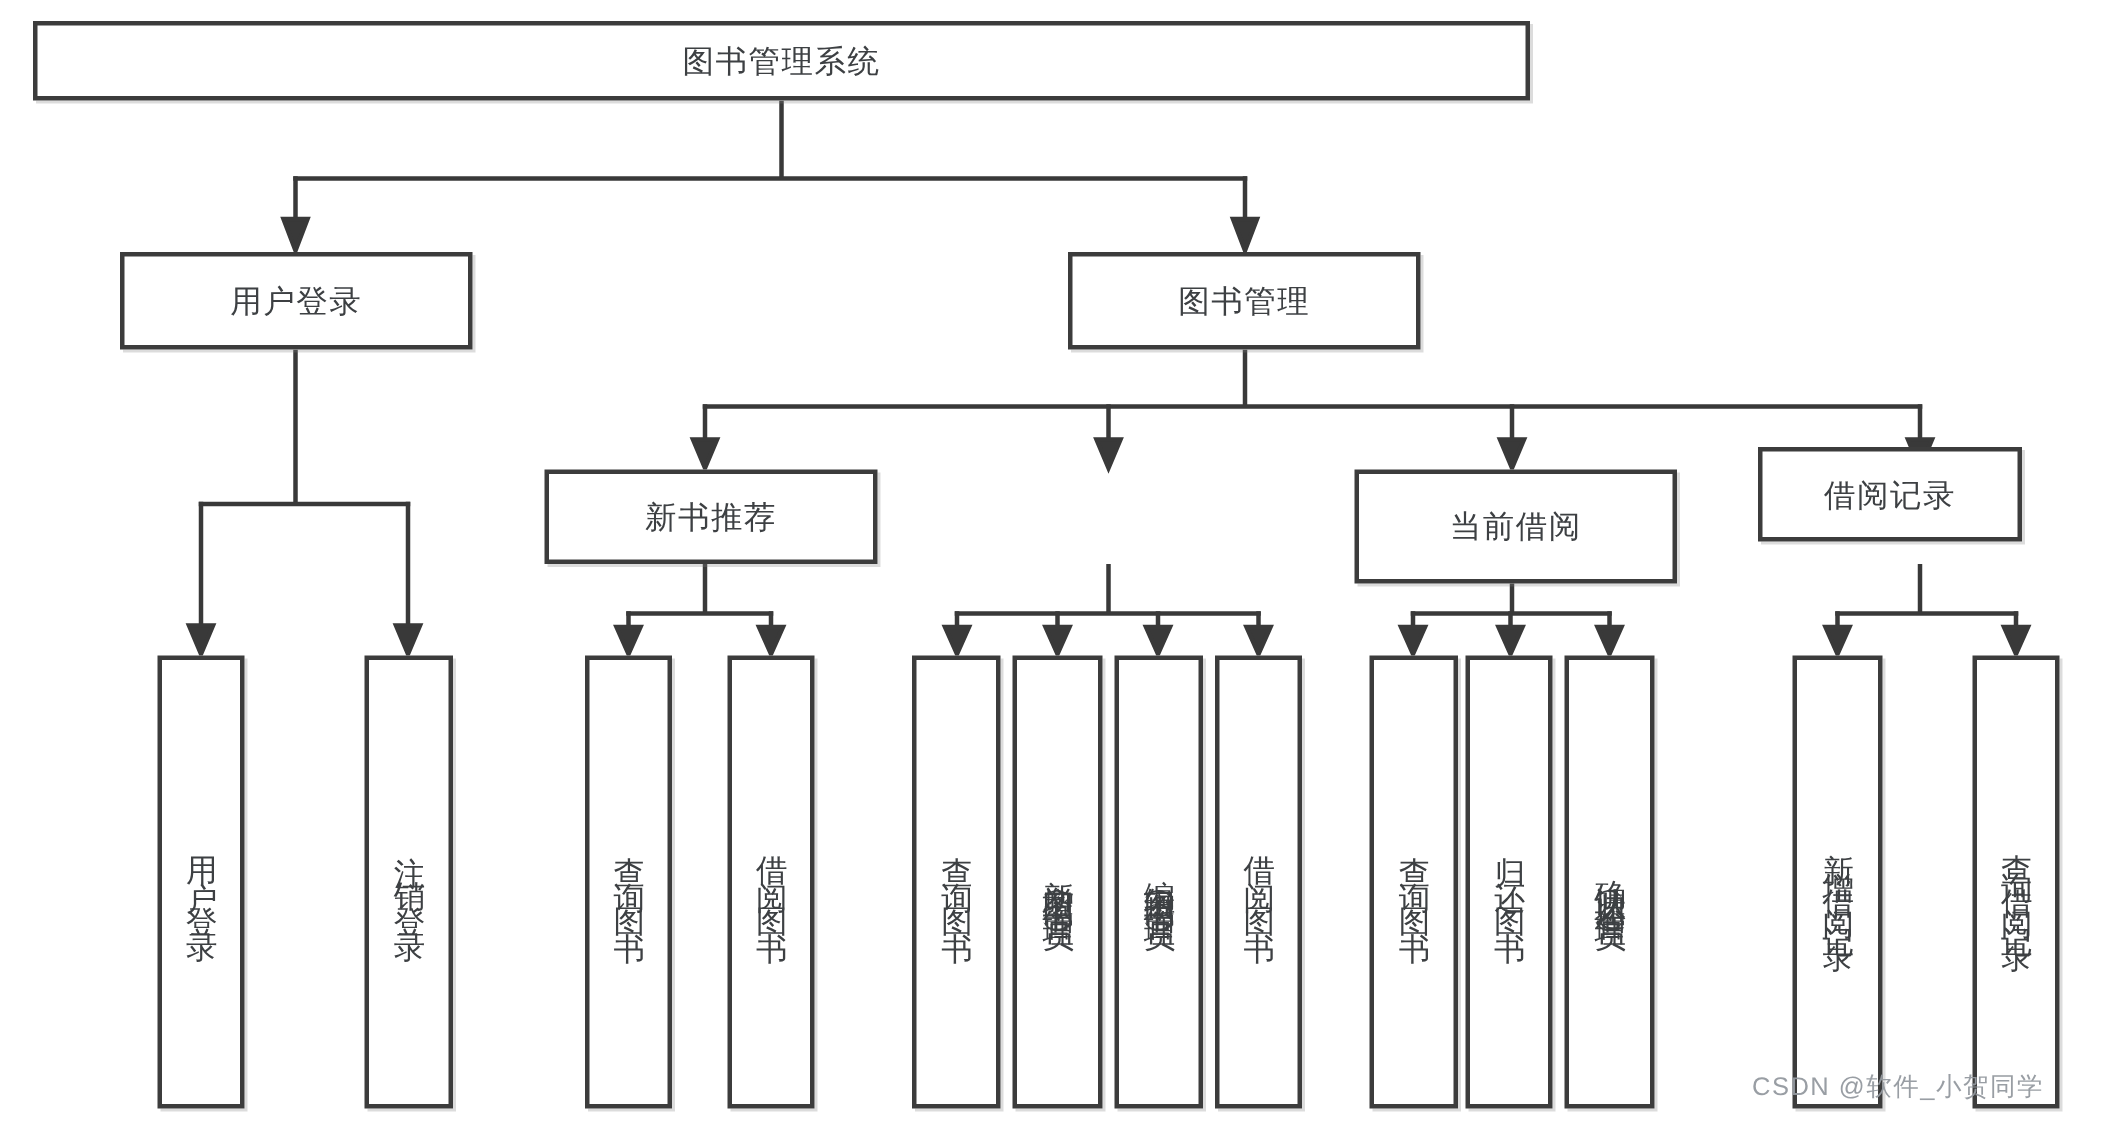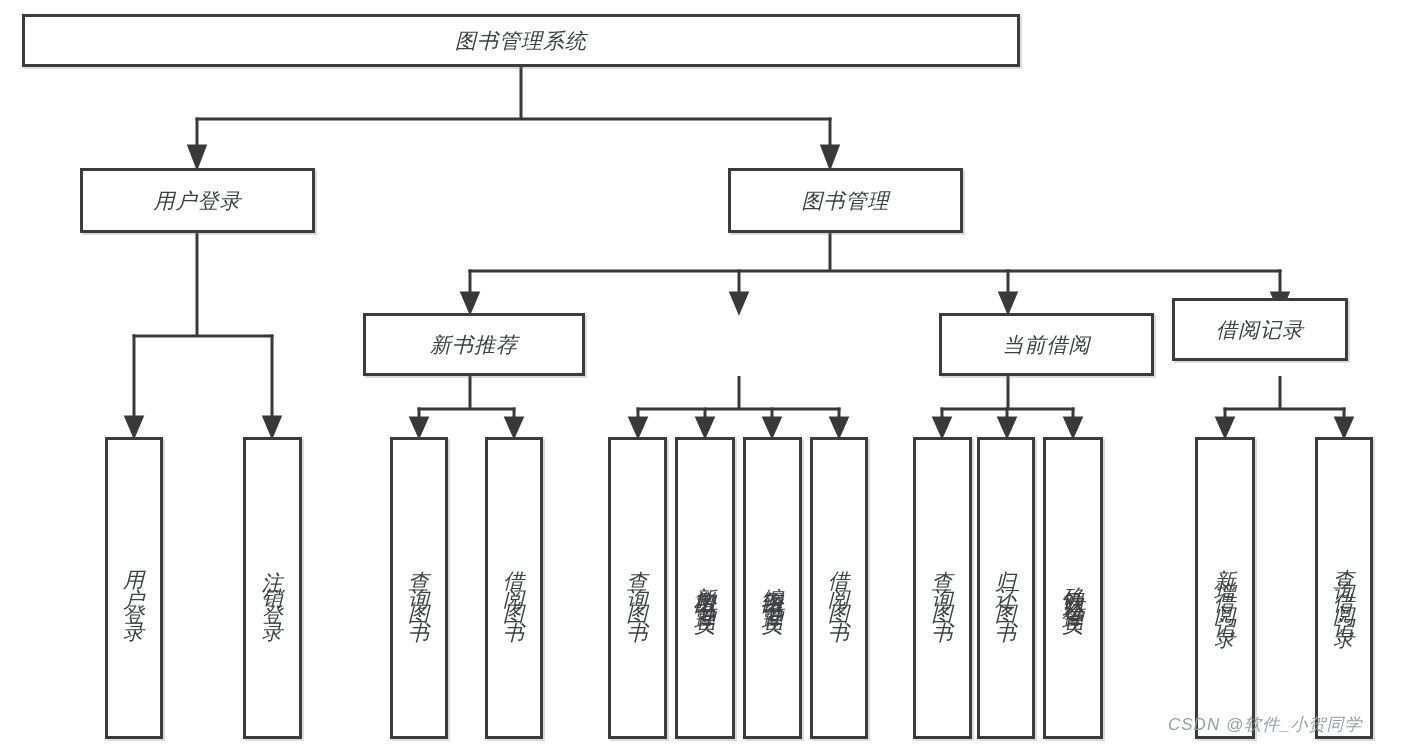--- a/index.html
+++ b/index.html
@@ -1,18 +1,18 @@
 <!DOCTYPE html>
 <html><head>
 <meta charset="utf-8">
 <style>
   html,body { margin:0; padding:0; background:#ffffff; }
   .canvas {
     position:relative; width:1405px; height:747px; background:#ffffff;
-    font-family:"Liberation Sans","DejaVu Sans",sans-serif; overflow:hidden;font-style:italic;
+    font-family:"Liberation Sans","DejaVu Sans",sans-serif; overflow:hidden;
   }
   .wires { position:absolute; left:0; top:0; width:1405px; height:747px; pointer-events:none; }
   .hbox, .vbox {
     position:absolute; background:#ffffff; border:3px solid #3c3c3c;
     box-sizing:border-box; display:flex; align-items:center; justify-content:center;
     box-shadow:2px 2px 0 rgba(130,130,130,.28);
   }
   .hlabel { font-size:21px; color:#3d4043; letter-spacing:1px; white-space:nowrap; }
   .vlabel {
     writing-mode:vertical-rl; text-orientation:mixed;
@@ -107,28 +107,28 @@
     <polygon points="1336,418 1352,418 1344,436"></polygon>
   </svg>
 
   <div class="hbox" style="left:22px;top:14px;width:998px;height:53px">
     <span class="hlabel">图书管理系统</span>
   </div>
 
   <div class="hbox" style="left:80px;top:168px;width:235px;height:65px">
     <span class="hlabel">用户登录</span>
   </div>
-  <div class="hbox" style="left:728px;top:168px;width:235px;height:65px">
+  <div class="hbox" style="left:712px;top:168px;width:235px;height:65px">
     <span class="hlabel">图书管理</span>
   </div>
 
   <div class="hbox" style="left:363px;top:313px;width:222px;height:63px">
     <span class="hlabel">新书推荐</span>
   </div>
-  <div class="hbox" style="left:939px;top:313px;width:215px;height:63px">
+  <div class="hbox" style="left:903px;top:313px;width:215px;height:76px">
     <span class="hlabel">当前借阅</span>
   </div>
   <div class="hbox" style="left:1172px;top:298px;width:176px;height:63px">
     <span class="hlabel">借阅记录</span>
   </div>
 
   <div class="vbox" style="left:105px;top:437px;width:58px;height:302px">
     <span class="vlabel ls-lg">用户登录</span>
   </div>
   <div class="vbox" style="left:243px;top:437px;width:59px;height:302px">

